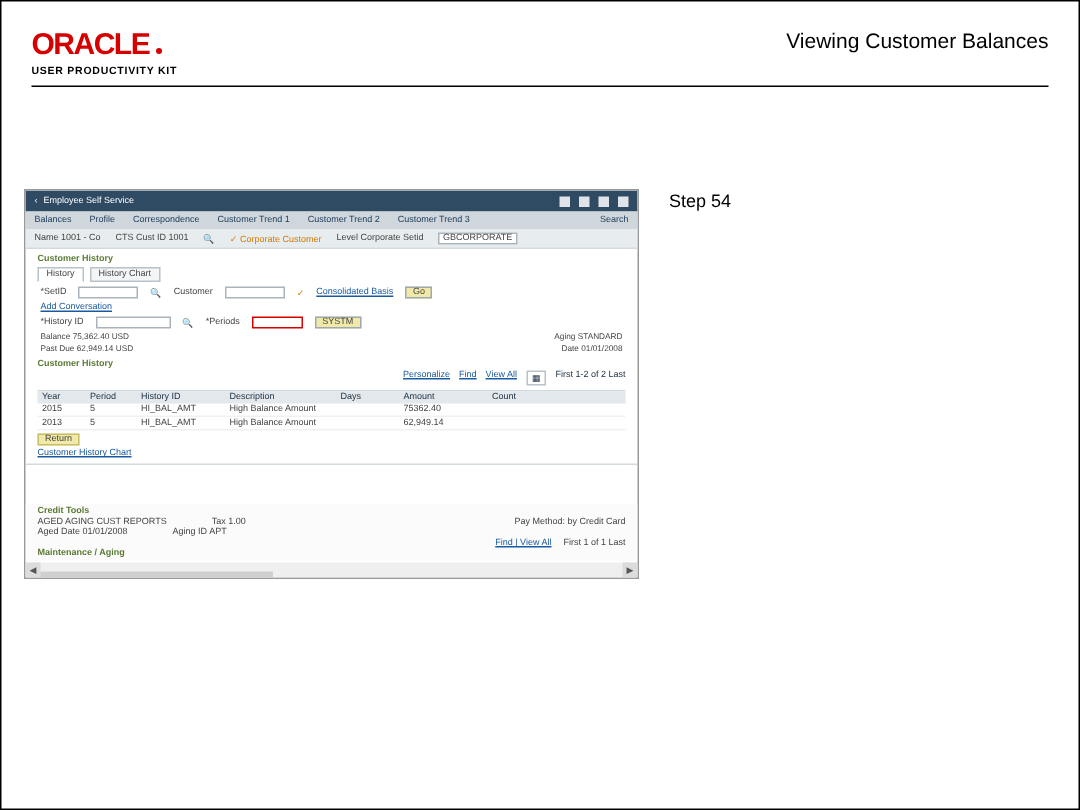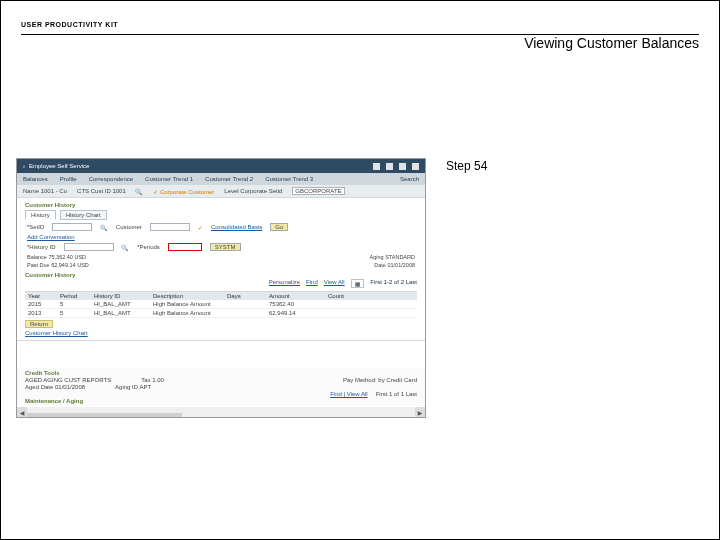--- a/index.html
+++ b/index.html
@@ -6,24 +6,24 @@
   html, body { width: 720px; height: 540px; font-family: Arial, Helvetica, sans-serif; background: #fff; }
   .page { width: 720px; height: 540px; position: relative; border: 1px solid #000; }
 
   
   .hdr { position: absolute; top: 18px; left: 20px; right: 20px; }
   .logo-row { display: flex; align-items: baseline; gap: 4px; }
   .oracle-word { font-family: Arial, sans-serif; font-weight: 700; font-size: 20px; color: #d60000; letter-spacing: -1px; }
   .oracle-dot { width: 4px; height: 4px; background: #d60000; border-radius: 50%; display: inline-block; margin-left: 1px; margin-bottom: 2px; }
   .upk { font-size: 7px; letter-spacing: 0.5px; font-weight: 700; color: #000; margin-top: 2px; }
   .hr { border-top: 1px solid #000; margin-top: 6px; }
-  .doc-title { position: absolute; top: 0; right: 0; font-size: 14px; margin-top: 16px; }
+  .doc-title { position: absolute; top: 0; right: 0; font-size: 14px; }
 
   
-  .body-row { position: absolute; top: 125px; left: 15px; right: 32px; display: flex; gap: 20px; margin-top: 32px; }
+  .body-row { position: absolute; top: 125px; left: 15px; right: 32px; display: flex; gap: 20px; }
   .shot-col { width: 410px; }
   .text-col { flex: 1; font-size: 12px; line-height: 1.35; color: #000; }
   .step-label { margin-bottom: 18px; }
   .instr b { font-weight: 700; }
 
   
   .shot { width: 410px; height: 260px; border: 1px solid #999; background: #fff; font-size: 6px; color: #444; position: relative; overflow: hidden; filter: blur(0.15px); }
   .ss-top { background: #2f4a63; color: #fff; height: 14px; display: flex; align-items: center; justify-content: space-between; padding: 0 6px; }
   .ss-top .l { display:flex; gap:4px; align-items:center;}
   .ss-top .r { display:flex; gap:6px; align-items:center;}
@@ -56,20 +56,24 @@
   .ss-foot .row{ display:flex; gap:30px;}
   .ss-foot .fv{ display:flex; justify-content:flex-end; gap:8px;}
   .kv strong{ font-weight:400; }
 </style>
 </head>
 <body>
 
 <div class="page">
 
   <div class="hdr">
+    <div class="logo-row">
+      <span class="oracle-word">ORACLE</span>
+      <span class="oracle-dot"></span>
+    </div>
     <div class="upk">USER PRODUCTIVITY KIT</div>
     <div class="hr"></div>
     <div class="doc-title">Viewing Customer Balances</div>
   </div>
 
   <div class="body-row">
 
     <div class="shot-col">
       <div class="shot">
 

